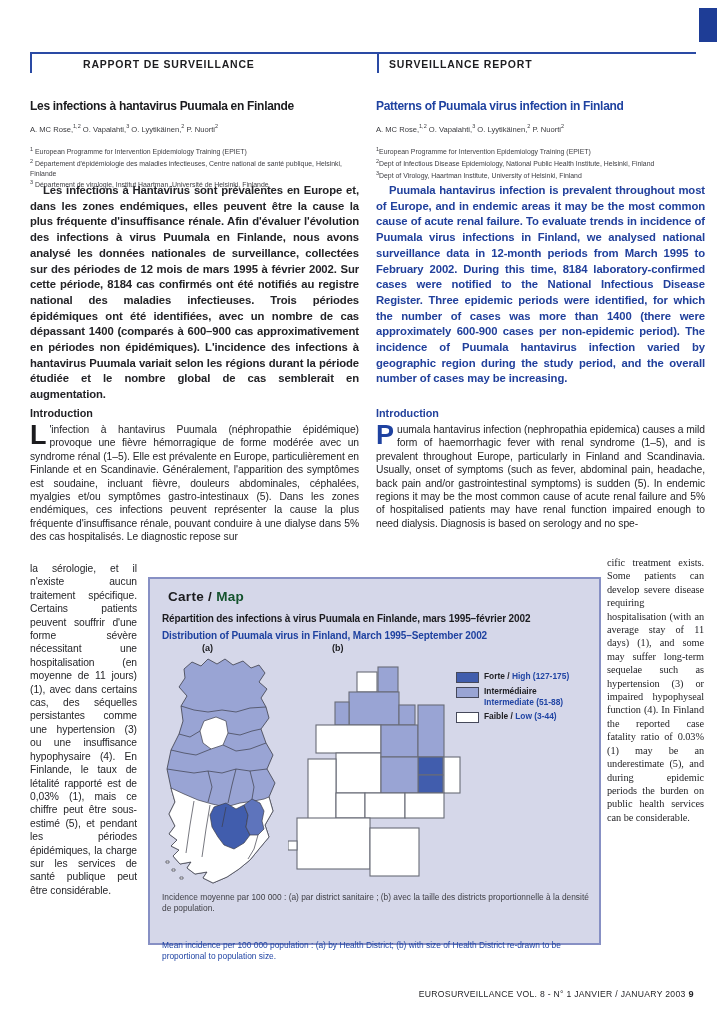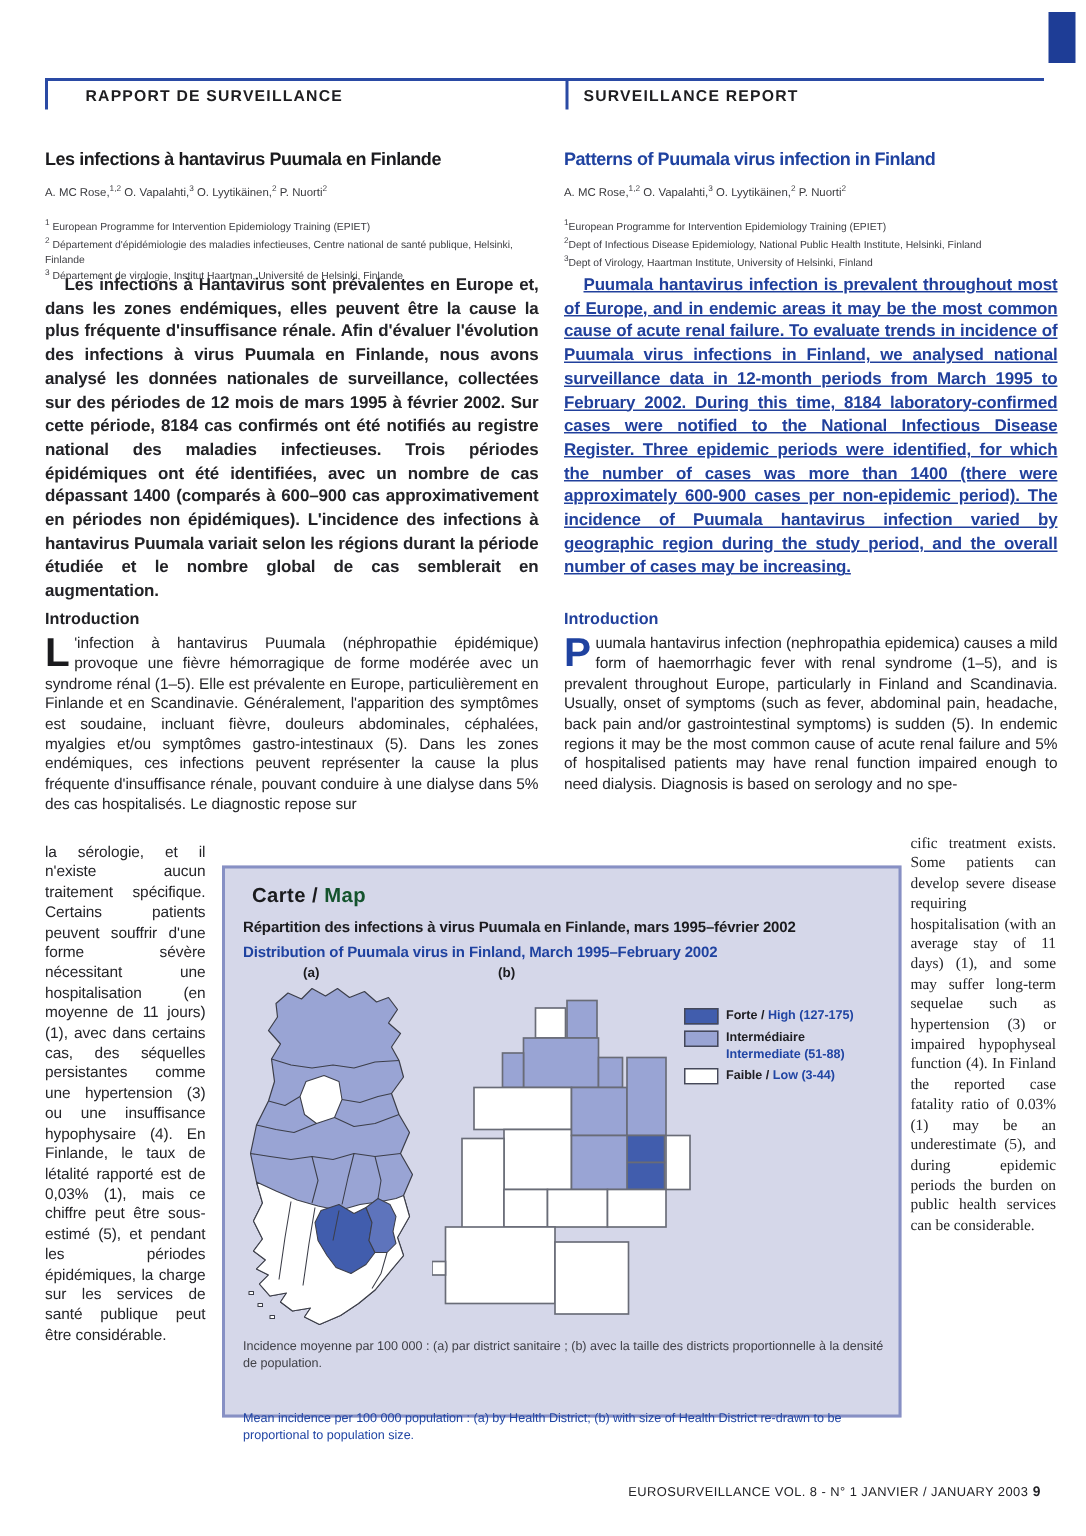--- a/index.html
+++ b/index.html
@@ -9,39 +9,39 @@
 
   
   .corner-bar{left:699px;top:8px;width:18px;height:34px;background:#1e3d96;}
 
   
   .header-rule{left:30px;top:52px;width:666px;height:2px;background:#2a4aa4;}
   .tick{top:52px;width:2px;height:21px;background:#2a4aa4;}
   .tick-left{left:30px;}
   .tick-mid{left:377px;}
   .header-label{top:58px;font-size:10.5px;font-weight:bold;letter-spacing:.8px;color:#1d1d20;}
-  .hl-left{left:30px;padding-left:27px;}
+  .hl-left{left:56px;padding-left:27px;}
   .hl-right{left:389px;}
 
   
   .col-title{top:96px;font-size:12px;font-weight:bold;letter-spacing:-.3px;line-height:21px;}
   .t-fr{left:30px;width:330px;color:#1b1b1e;}
   .t-en{left:376px;width:330px;color:#1f42a0;}
   .authors{top:123px;font-size:7.6px;color:#39393d;}
   .a-fr{left:30px;width:330px;}
   .a-en{left:376px;width:330px;}
   .authors sup,.affils sup{font-size:5.5px;}
   .affils{top:145px;font-size:6.9px;line-height:9.6px;color:#3c3c41;}
   .af-fr{left:30px;width:330px;}
   .af-en{left:376px;width:330px;}
 
   .abstract{top:183px;width:329px;font-size:11.3px;font-weight:bold;line-height:15.7px;
             text-align:justify;text-indent:13px;letter-spacing:-.1px;}
   .ab-fr{left:30px;color:#232327;}
-  .ab-en{left:376px;color:#21409c;text-decoration:underline;}
+  .ab-en{left:376px;color:#21409c;}
 
   .intro-head{top:407px;font-size:10.8px;font-weight:bold;}
   .ih-fr{left:30px;color:#1f1f23;}
   .ih-en{left:376px;color:#21409c;}
 
   .intro{font-size:10.3px;line-height:13.4px;text-align:justify;color:#242428;letter-spacing:-.05px;}
   .intro-wide{top:423px;width:329px;}
   .iw-fr{left:30px;}
   .iw-en{left:376px;}
   .dropcap{float:left;font-weight:bold;font-size:27px;line-height:23px;padding:1px 3px 0 0;}
@@ -141,21 +141,21 @@
   </div>
 
   <div class="abs intro intro-narrow in-fr">la sérologie, et il n'existe aucun traitement spécifique. Certains patients peuvent souffrir d'une forme sévère nécessitant une hospitalisation (en moyenne de 11 jours) (1), avec dans certains cas, des séquelles persistantes comme une hypertension (3) ou une insuffisance hypophysaire (4). En Finlande, le taux de létalité rapporté est de 0,03% (1), mais ce chiffre peut être sous-estimé (5), et pendant les périodes épidémiques, la charge sur les services de santé publique peut être considérable.</div>
   <div class="abs intro intro-narrow in-en">cific treatment exists. Some patients can develop severe disease requiring hospitalisation (with an average stay of 11 days) (1), and some may suffer long-term sequelae such as hypertension (3) or impaired hypophyseal function (4). In Finland the reported case fatality ratio of 0.03% (1) may be an underestimate (5), and during epidemic periods the burden on public health services can be considerable.</div>
 
   <div class="abs figure-box">
     <div class="fig-title">
       <span class="fr">Carte</span><span class="fr"> / </span><span class="en">Map</span>
     </div>
     <div class="fig-sub fs-fr">Répartition des infections à virus Puumala en Finlande, mars 1995–février 2002</div>
-    <div class="fig-sub fs-en">Distribution of Puumala virus in Finland, March 1995–February 2002</div>
+    <div class="fig-sub fs-en">Distribution of Puumala virus in Finland, March 1995–September 2002</div>
     <div class="panel-label pl-a">(a)</div>
     <div class="panel-label pl-b">(b)</div>
 
     <svg class="map-a" width="120" height="240" viewBox="0 0 120 240">
       <g>
         <path class="mland" d="M24,12 L32,5 L41,9 L48,2 L57,7 L65,2 L73,8 L83,4 L91,11 L99,8 L105,16 L99,25 L107,32 L101,41 L106,50 L109,61 L101,72 L106,86 L113,98 L107,112 L115,126 L109,140 L113,154 L105,168 L109,180 L99,192 L90,203 L79,212 L67,220 L53,226 L43,221 L47,215 L35,217 L27,211 L31,205 L20,207 L13,199 L19,193 L11,189 L17,183 L9,177 L15,169 L9,157 L15,145 L11,131 L7,112 L11,93 L19,77 L23,64 L21,49 L27,39 L19,30 L25,21 Z"></path>
         <path class="mwhite" d="M11,131 L24,137 L38,143 L52,147 L66,150 L80,146 L94,144 L104,142 L109,140 L113,154 L105,168 L109,180 L99,192 L90,203 L79,212 L67,220 L53,226 L43,221 L47,215 L35,217 L27,211 L31,205 L20,207 L13,199 L19,193 L11,189 L17,183 L9,177 L15,169 L9,157 L15,145 Z"></path>
         <path class="mdark" d="M54,150 L66,146 L76,152 L84,148 L88,158 L86,170 L90,178 L84,186 L74,192 L64,188 L58,180 L52,170 L50,158 Z"></path>
         <path class="mdark2" d="M84,148 L92,142 L100,146 L104,154 L102,164 L104,172 L98,178 L90,178 L86,170 L88,158 Z"></path>
         <path class="mwhite" d="M44,64 L56,60 L66,64 L68,76 L63,88 L51,92 L43,86 L40,74 Z"></path>

